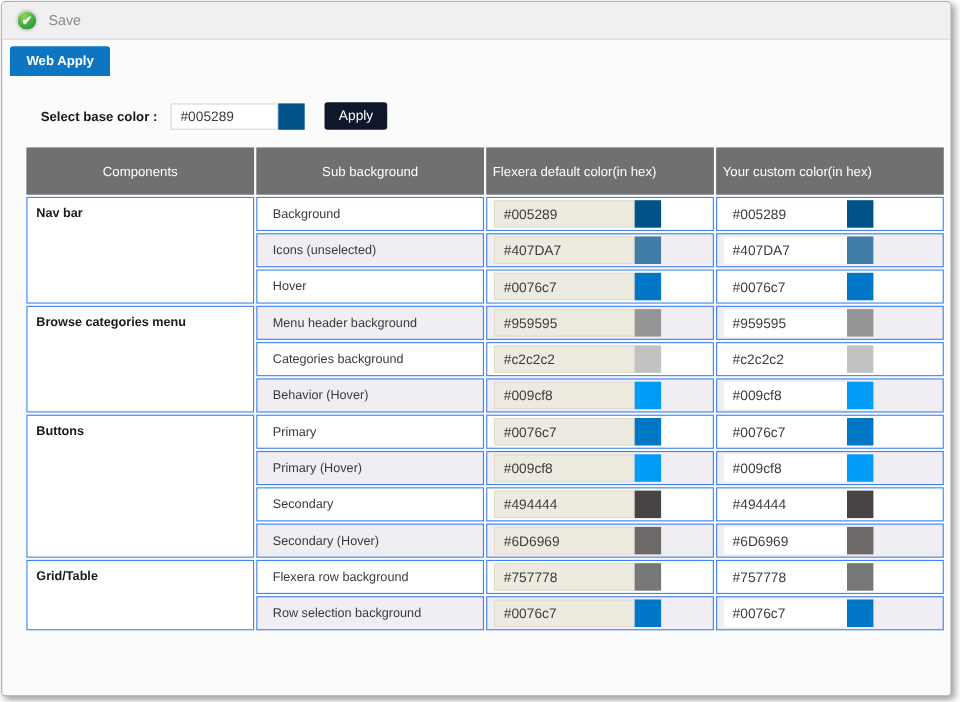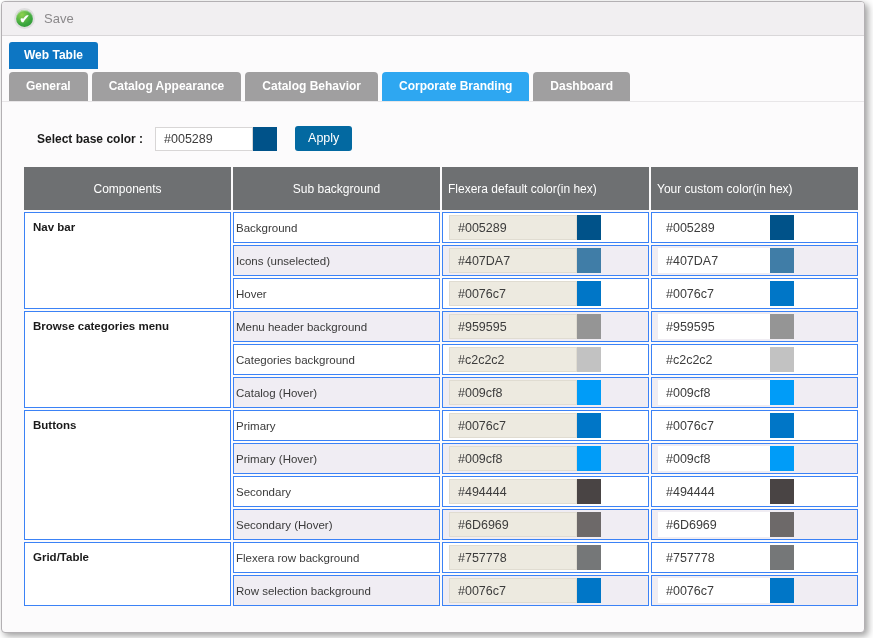--- a/index.html
+++ b/index.html
@@ -48,41 +48,41 @@
   .page-heading { color:#1778c2; font-size:13.5px; font-weight:bold; margin-top:30px; }
   .base-row { display:flex; align-items:center; margin-top:24px; }
   .base-label { font-size:12px; font-weight:bold; color:#1a1a1a;margin-left:15px; }
   .base-input {
     margin-left:12px; width:98px; height:24px; border:1px solid #d8d6d6;
     background:#fff; font-family:"Liberation Sans",sans-serif; font-size:12.5px;
     color:#3c3c3c; padding-left:8px;
   }
   .base-swatch { width:24px; height:24px; flex:none; }
   .apply-btn {
-    margin-left:18px; background:#0369a1; color:#fff; border:none;
+    margin-left:18px; background:#0f172a; color:#fff; border:none;
     font-family:"Liberation Sans",sans-serif; font-size:12.5px;
     padding:5px 13px 6px; border-radius:3px; cursor:pointer;
   }
   
   table.brand {
     margin-top:14px; border-collapse:separate; border-spacing:2px;
     table-layout:fixed; width:838px;
   }
   table.brand th {
     background:#6e7072; color:#fff; font-weight:normal; font-size:12px;
     height:43px; 
   }
   table.brand th.col-default, table.brand th.col-custom { text-align:left; padding-left:6px; }
   table.brand td { border:1px solid #3b82f6; height:31px; background:#fff; }
   tr.alt td { background:#f0edf3; }
   td.group-cell {
     background:#fff !important; vertical-align:top;
     padding:8px 4px 0 8px; font-size:11.5px; font-weight:bold; color:#1a1a1a;
   }
-  td.sub-cell { padding-left:2px; font-size:11.5px; color:#3a3a3a; }
+  td.sub-cell { padding-left:14px; font-size:11.5px; color:#3a3a3a; }
   td.color-cell { padding:2px 0 2px 6px; }
   .cwrap { display:flex; align-items:center; }
   input.hexbox {
     height:25px; font-family:"Liberation Sans",sans-serif; font-size:12.5px;
     color:#3c3c3c; padding-left:8px;
   }
   input.hexbox.def { width:128px; background:#edeae0; border:1px solid #e0dcd1; }
   input.hexbox.cus { width:112px; background:#fff; border:none; }
   .swatch { width:24px; height:25px; flex:none; }
 </style>
@@ -91,29 +91,22 @@
 
 <div class="page">
 
   <div class="toolbar">
     <div class="save-btn">
       <span class="save-icon">✔</span>
       <span class="save-label">Save</span>
     </div>
   </div>
 
-  <div class="website-tab">Web Table</div>
-
-  <div class="tab-strip" id="tab-strip">
-      <div class="tab">General</div>
-      <div class="tab">Catalog Appearance</div>
-      <div class="tab">Catalog Behavior</div>
-      <div class="tab active">Corporate Branding</div>
-      <div class="tab">Dashboard</div>
-    </div>
+  <div class="website-tab">Web Apply</div>
+
 
   <div class="content">
 
     <div class="base-row">
       <span class="base-label">Select base color :</span>
       <input class="base-input" type="text" value="#005289" style="">
       <span class="base-swatch" id="base-swatch" style="background: rgb(0, 82, 137);"></span>
       <button class="apply-btn">Apply</button>
     </div>
 
@@ -198,21 +191,21 @@
               </div>
             </td>
             <td class="color-cell">
               <div class="cwrap">
                 <input type="text" class="hexbox cus" value="#c2c2c2" style="">
                 <span class="swatch" style="background: rgb(194, 194, 194);"></span>
               </div>
             </td>
           </tr>
           <tr class="alt">
-            <td class="sub-cell">Catalog (Hover)</td>
+            <td class="sub-cell">Behavior (Hover)</td>
             <td class="color-cell">
               <div class="cwrap">
                 <input type="text" class="hexbox def" readonly="" value="#009cf8" style="">
                 <span class="swatch" style="background: rgb(0, 156, 248);"></span>
               </div>
             </td>
             <td class="color-cell">
               <div class="cwrap">
                 <input type="text" class="hexbox cus" value="#009cf8" style="">
                 <span class="swatch" style="background: rgb(0, 156, 248);"></span>

